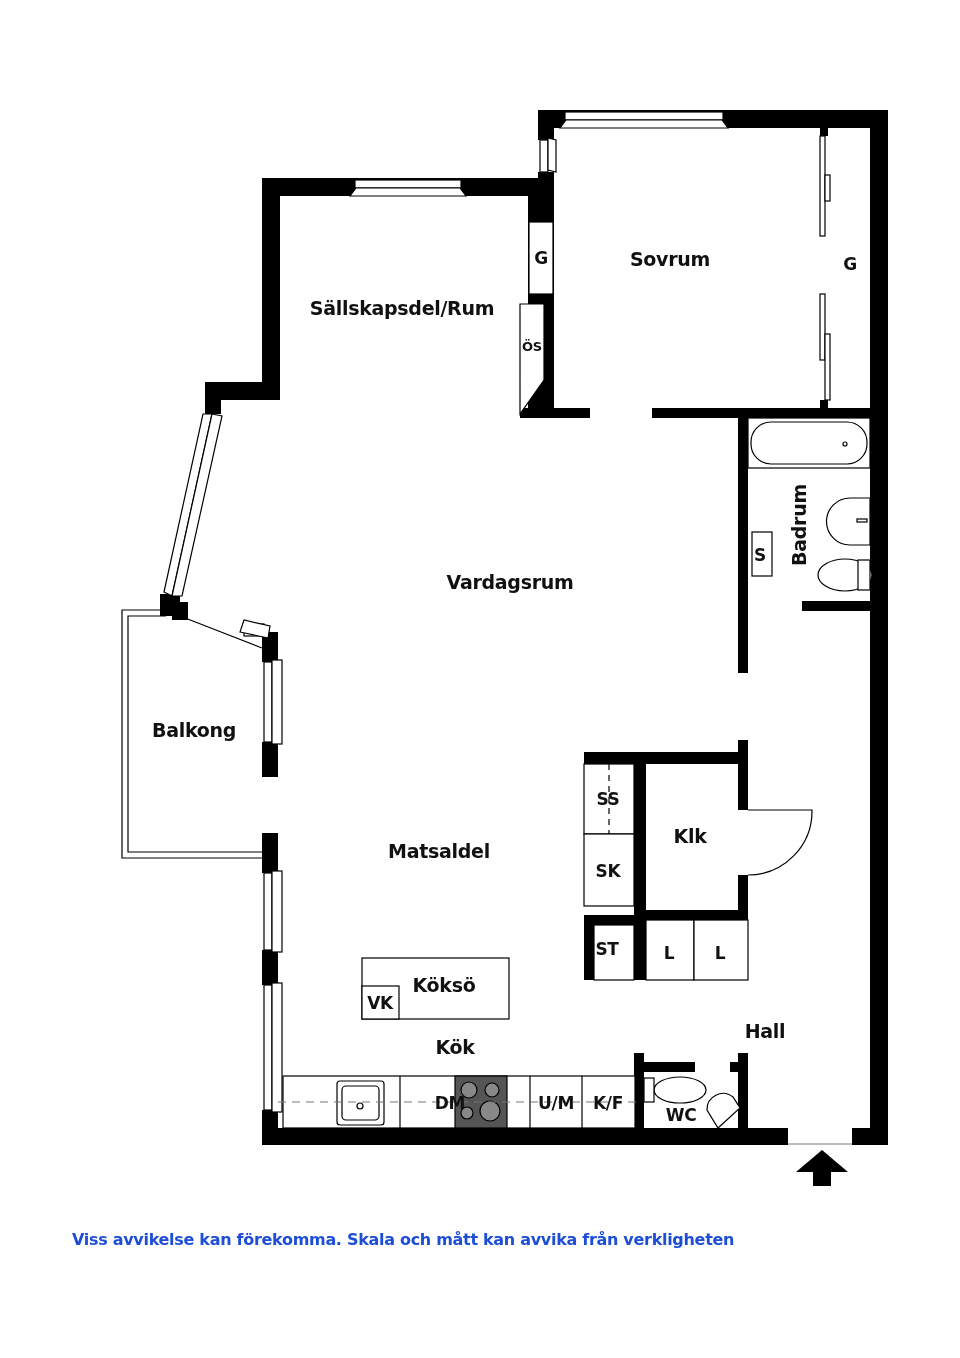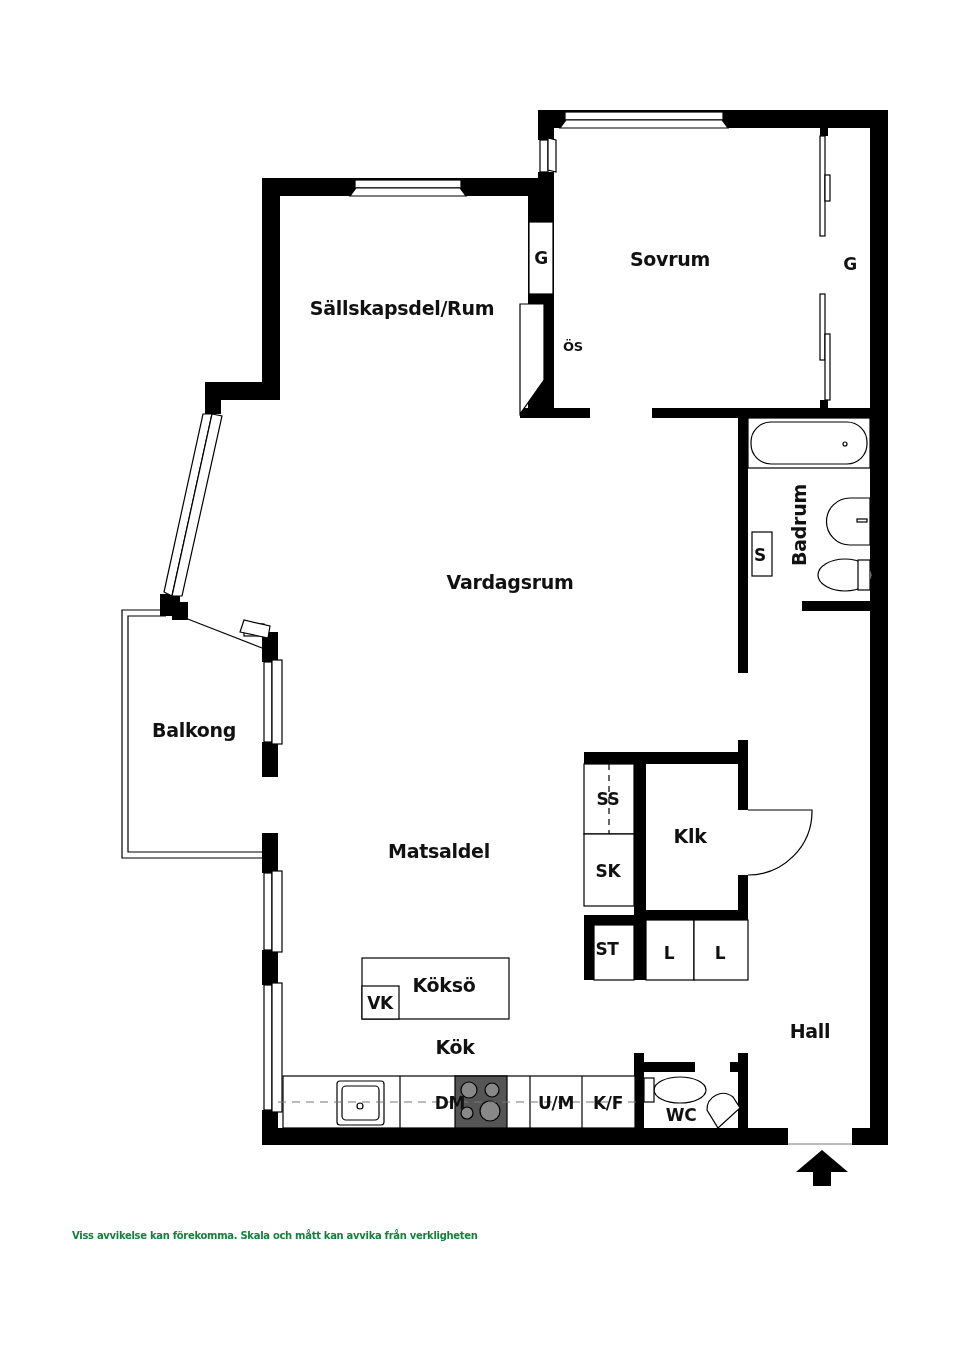--- a/index.html
+++ b/index.html
@@ -1,22 +1,22 @@
 <!DOCTYPE html>
 <html><head>
 <meta charset="utf-8">
 <style>
   html, body { margin:0; padding:0; background:#ffffff; }
   body { width:960px; height:1358px; position:relative; overflow:hidden; font-family:"DejaVu Sans", sans-serif; }
   #plan { position:absolute; left:0; top:0; width:960px; height:1358px; }
   .lbl { position:absolute; font-family:"DejaVu Sans", sans-serif; font-weight:bold; color:#111; white-space:nowrap; transform:translate(-50%,-50%); font-size:19px; letter-spacing:-0.3px; }
   .lbl.small { font-size:17px; }
-  .lbl.tiny { font-size:13px;margin-left:41px; }
+  .lbl.tiny { font-size:13px; }
   .lbl.vert { transform:translate(-50%,-50%) rotate(-90deg); }
-  .disclaimer { position:absolute; left:72px; top:1230px; font-size:10px; font-weight:bold; color:#15803d; font-family:"DejaVu Sans", sans-serif; letter-spacing:-0.3px; white-space:nowrap; }
+  .disclaimer { position:absolute; left:72px; top:1230px; font-size:16px; font-weight:bold; color:#1d4ed8; font-family:"DejaVu Sans", sans-serif; letter-spacing:-0.3px; white-space:nowrap; }
 </style>
 </head>
 <body>
 
 <svg id="plan" viewBox="0 0 960 1358" xmlns="http://www.w3.org/2000/svg">
   <g fill="#000">
 
     <rect x="870" y="110" width="18" height="1035"></rect>
 
     <rect x="538" y="110" width="350" height="18"></rect>
@@ -159,21 +159,21 @@
 
 <div class="lbl" style="left:402px;top:308px">Sällskapsdel/Rum</div>
 <div class="lbl" style="left:670px;top:259px">Sovrum</div>
 <div class="lbl" style="left:510px;top:582px">Vardagsrum</div>
 <div class="lbl" style="left:194px;top:730px">Balkong</div>
 <div class="lbl" style="left:439px;top:851px">Matsaldel</div>
 <div class="lbl" style="left:455px;top:1047px">Kök</div>
 <div class="lbl" style="left:444px;top:985px">Köksö</div>
 <div class="lbl vert" style="left:799px;top:525px">Badrum</div>
 <div class="lbl" style="left:690px;top:836px">Klk</div>
-<div class="lbl" style="left:810px;top:1031px">Hall</div>
+<div class="lbl" style="left:765px;top:1031px">Hall</div>
 <div class="lbl small" style="left:681px;top:1115px">WC</div>
 
 <div class="lbl small" style="left:541px;top:258px">G</div>
 <div class="lbl small" style="left:850px;top:264px">G</div>
 <div class="lbl tiny" style="left:532px;top:346px">ÖS</div>
 <div class="lbl small" style="left:760px;top:555px">S</div>
 <div class="lbl small" style="left:608px;top:799px">SS</div>
 <div class="lbl small" style="left:608px;top:871px">SK</div>
 <div class="lbl small" style="left:607px;top:949px">ST</div>
 <div class="lbl small" style="left:669px;top:953px">L</div>

